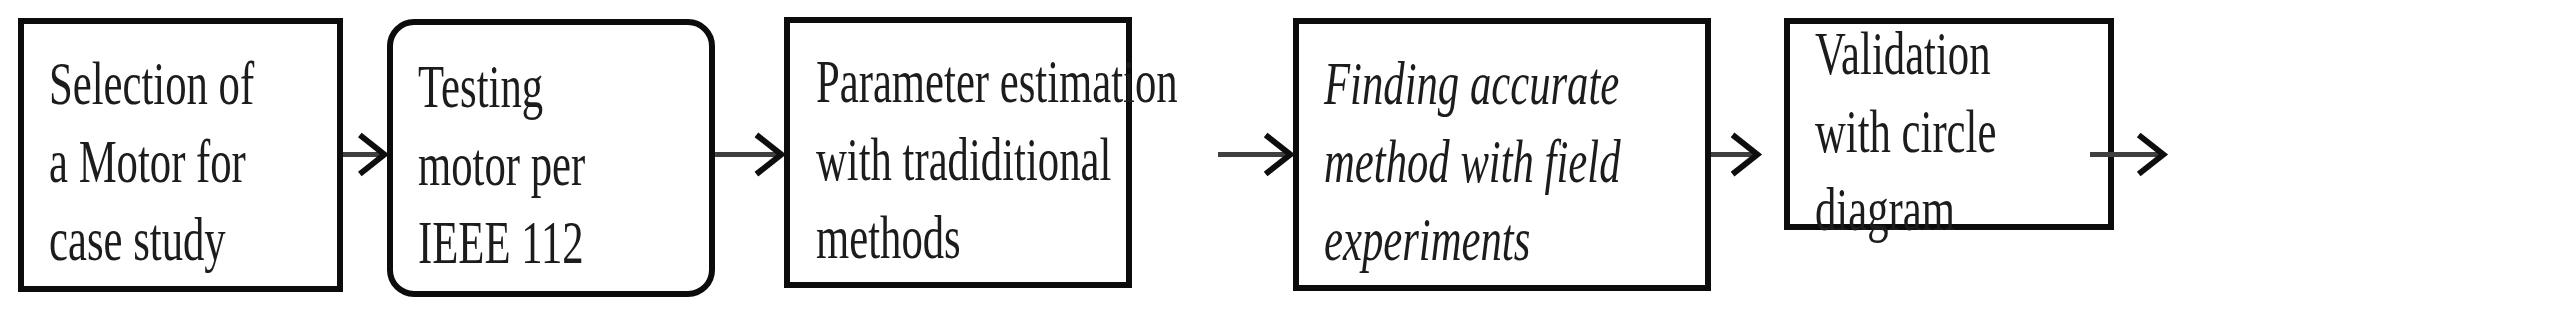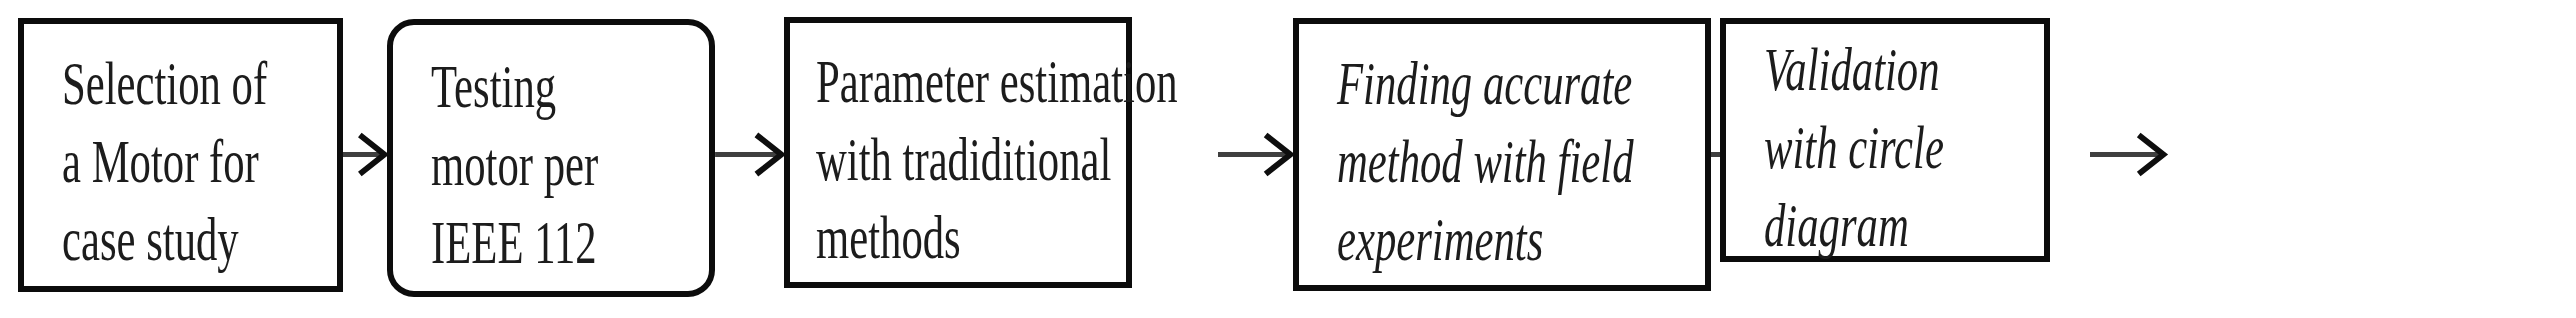--- a/index.html
+++ b/index.html
@@ -15,21 +15,21 @@
     overflow: hidden;
   }
   .flow-box {
     position: absolute;
     box-sizing: border-box;
     border: 6.5px solid var(--box-border, #0c0c0c);
     background: var(--bg, #ffffff);
     display: flex;
     flex-direction: column;
     justify-content: center;
-    padding-left: 38px;
+    padding-left: 25px;
     padding-top: 14.4px;
   }
   .flow-text {
     transform: scaleX(0.70);
     transform-origin: 0 50%;
     white-space: nowrap;
   }
   .flow-text span {
     display: block;
     font-size: 61px;
@@ -105,21 +105,21 @@
       <span>method with field</span>
       <span>experiments</span>
     </div>
   </div>
 
   <svg class="arrow" style="left:1711px; width:49px;" width="49" height="59" viewBox="0 0 75 90" aria-hidden="true">
     <line class="shaft" x1="0" y1="45" x2="69" y2="45"></line>
     <polyline class="head" points="33,15 71,45 33,75"></polyline>
   </svg>
 
-  <div class="flow-box" style="left:1720px; top:18.3px; width:330px; height:244px;font-style:italic;">
+  <div class="flow-box" style="left:1784px; top:18.3px; width:330px; height:212px;">
     <div class="flow-text">
       <span>Validation</span>
       <span>with circle</span>
       <span>diagram</span>
     </div>
   </div>
 
   <svg class="arrow" style="left:2090px; width:76px;" width="76" height="59" viewBox="0 0 117 90" aria-hidden="true">
     <line class="shaft" x1="0" y1="45" x2="111" y2="45"></line>
     <polyline class="head" points="75,15 113,45 75,75"></polyline>

